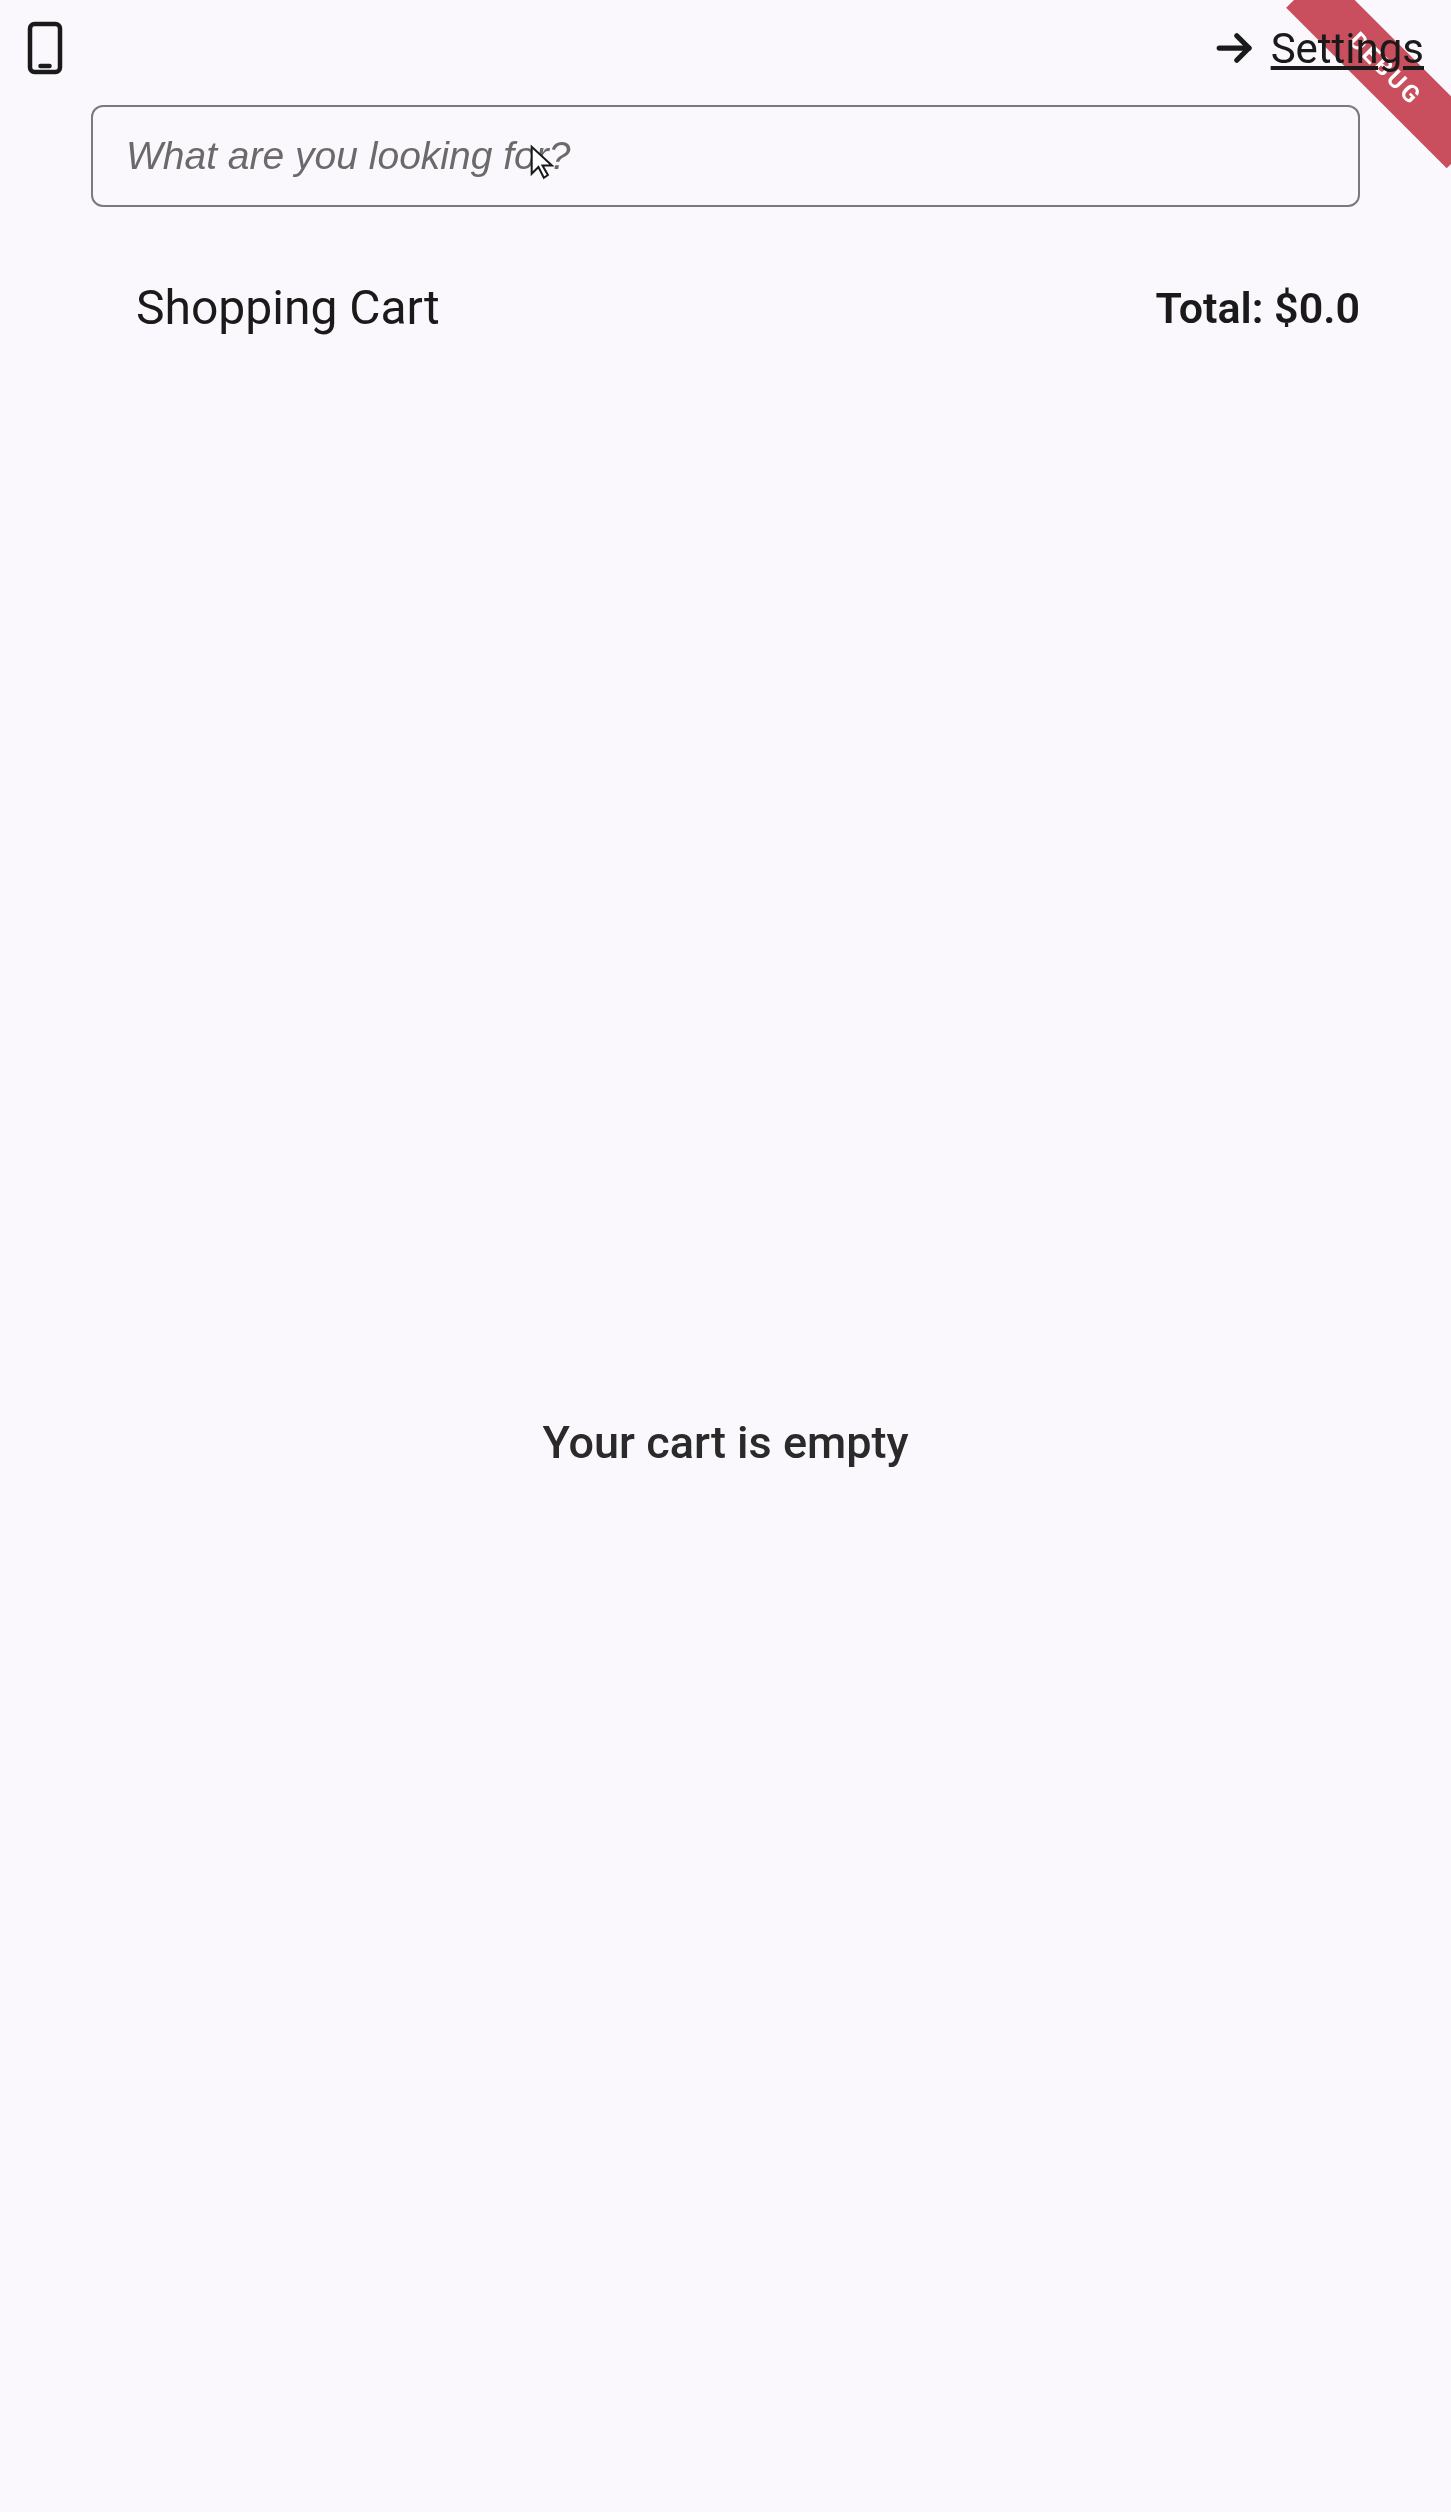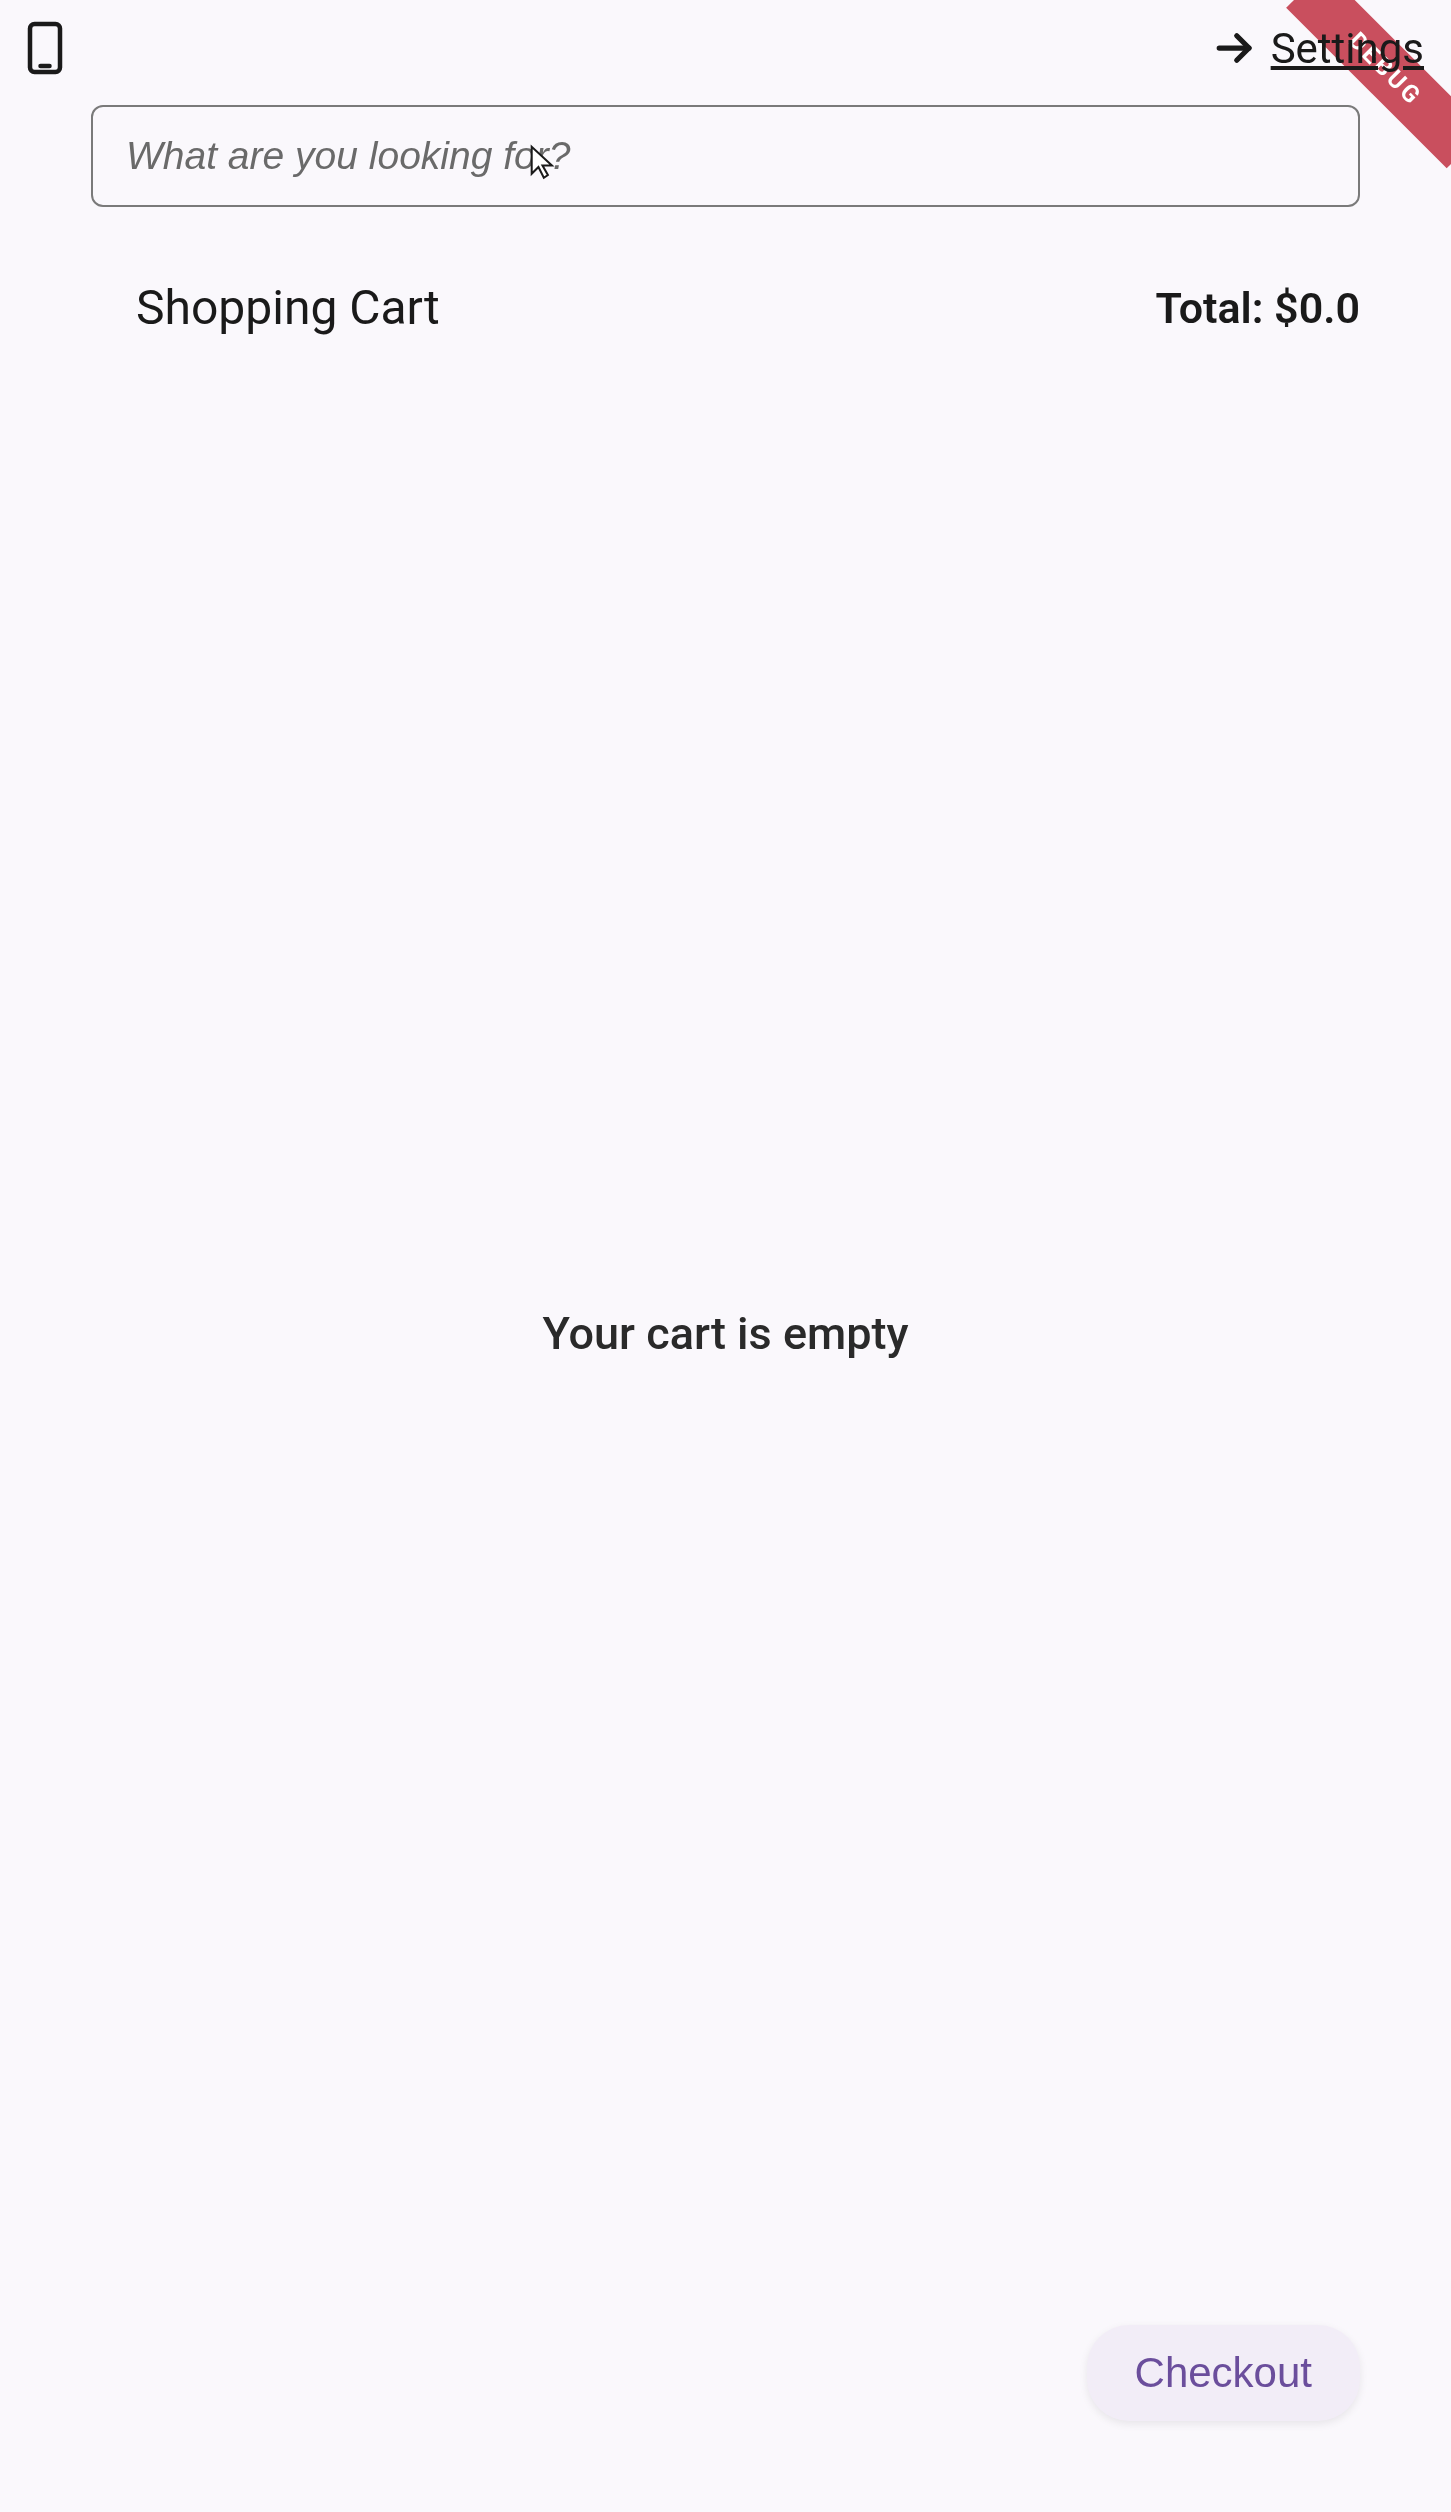--- a/index.html
+++ b/index.html
@@ -218,23 +218,20 @@
 
   <div class="cart-header">
     <h2 class="cart-title">Shopping Cart</h2>
     <span class="cart-total">Total: $0.0</span>
   </div>
 
   <div class="cart-body">
     <span class="empty-message">Your cart is empty</span>
   </div>
 
-  <div class="checkout-container">
-    <button class="checkout-button">Checkout</button>
-  </div>
 
 </div>
 
 <div class="cursor">
   <svg viewBox="0 0 20 28" fill="white" stroke="#1a1a1a" stroke-width="1.5">
     <path d="M 2 2 L 2 22 L 7 17 L 11 25 L 14 23 L 10 16 L 17 16 Z"></path>
   </svg>
 </div>
 
 

